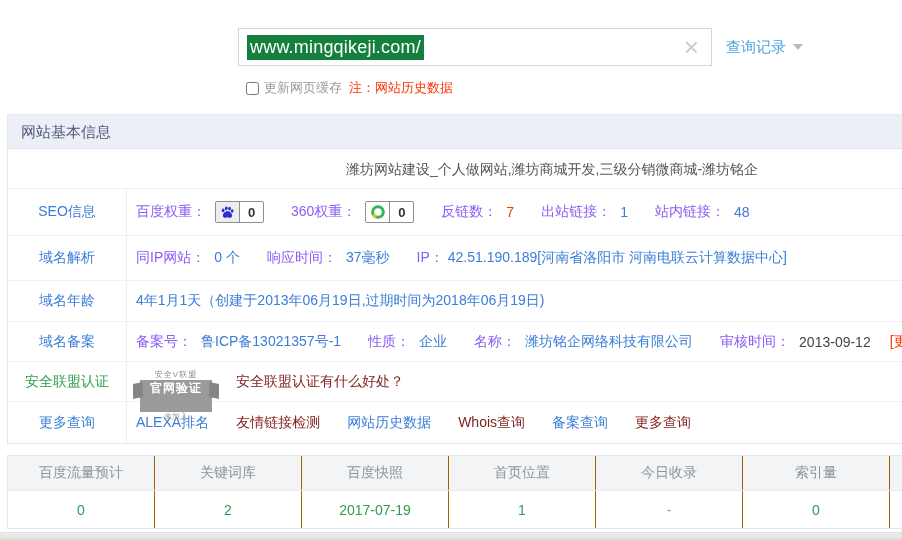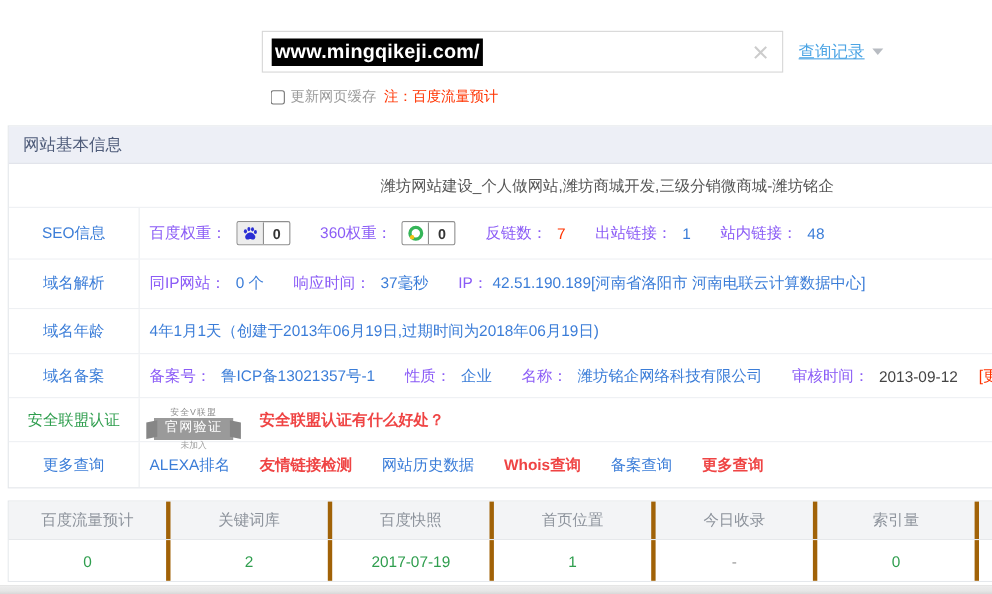--- a/index.html
+++ b/index.html
@@ -5,27 +5,27 @@
   html,body{margin:0;padding:0;width:902px;height:540px;overflow:hidden;background:#fff;
     font-family:"Liberation Sans","DejaVu Sans",sans-serif;position:relative;}
   *{box-sizing:border-box;}
   a{text-decoration:none;cursor:pointer;}
 
   
   .search-section{padding-top:28px;padding-left:238px;}
   .search-row{display:flex;align-items:stretch;height:38px;}
   .input-box{position:relative;width:474px;border:1px solid #d6d6d6;background:#fff;
     display:flex;align-items:center;padding-left:8px;}
-  .input-text{background:#000000;color:#fff;font-size:18px;font-weight:bold;
+  .input-text{background:#15803d;color:#fff;font-size:18px;font-weight:normal;
     padding:2px 3px;letter-spacing:.2px;}
   .clear-icon{position:absolute;right:12px;top:50%;transform:translateY(-50%);
     color:#ccc;font-size:26px;line-height:20px;font-weight:300;cursor:pointer;}
   .analyze-btn{width:97px;background:#4ba4e4;color:#fff;border:none;font-size:15px;
     cursor:pointer;font-family:inherit;}
-  .history{margin-left:14px;display:flex;align-items:center;color:#4ba4e4;font-size:15px;text-decoration:underline;}
+  .history{margin-left:14px;display:flex;align-items:center;color:#4ba4e4;font-size:15px;}
   .caret-down{display:inline-block;width:0;height:0;border-left:5px solid transparent;
     border-right:5px solid transparent;border-top:6px solid #b8bcc2;margin-left:7px;}
   .cache-row{margin-top:13px;margin-left:8px;display:flex;align-items:center;font-size:13px;}
   .cache-row input{margin:0 5px 0 0;width:13px;height:13px;}
   .cache-label{color:#9a9a9a;}
   .cache-note{color:#ff3300;margin-left:7px;}
 
   
   .panel{margin:17px 0 0 7px;width:1090px;border:1px solid #e3e6ea;background:#fff;}
   .panel-header{height:34px;line-height:34px;background:#edeff6;color:#4e5b79;
@@ -36,56 +36,56 @@
   .info-row:last-child{border-bottom:none;}
   .row-label{width:119px;flex:none;color:#3b7dd8;border-right:1px solid #eceef1;
     display:flex;align-items:center;justify-content:center;}
   .row-label.green{color:#2f9e4e;}
   .row-content{flex:1;display:flex;align-items:center;padding-left:9px;flex-wrap:nowrap;}
   .h47{height:47px}.h45{height:45px}.h41{height:41px}.h40{height:40px}
   .g-label{color:#8b5cf6;margin-right:9px;white-space:nowrap;}
   .val{white-space:nowrap;}
   .blue{color:#3b7dd8;}
   .red{color:#ff3300;}
-  .greentxt{color:#ef4444;font-weight:bold;}
+  .greentxt{color:#7f1d1d;}
   .dark{color:#444;}
   .gap{margin-right:27px;}
 
   
   .weight-badge{display:inline-flex;align-items:stretch;border:1px solid #8f8f8f;
     border-radius:2px;height:22px;background:#fff;overflow:hidden;}
   .weight-icon{width:24px;display:flex;align-items:center;justify-content:center;
     border-right:1px solid #8f8f8f;}
   .weight-icon.baidu{background:#ededed;}
   .weight-icon.so360{background:#fff;}
   .weight-value{width:23px;display:flex;align-items:center;justify-content:center;
     font-weight:bold;color:#333;font-size:13px;}
 
   
   .cert-badge{position:relative;width:90px;height:35px;text-align:center;flex:none;
     margin-left:2px;}
   .cert-top{font-size:8px;color:#8e8e8e;line-height:9px;letter-spacing:1px;font-weight:normal;}
-  .cert-ribbon{position:relative;margin:0 9px;background:#9a9a9a;color:#fff;height:20px;
-    line-height:16px;font-size:12px;font-weight:normal;letter-spacing:1px;z-index:2;}
+  .cert-ribbon{position:relative;margin:0 9px;background:#9a9a9a;color:#fff;height:32px;
+    line-height:16px;font-size:12px;font-weight:bold;letter-spacing:1px;z-index:2;}
   .cert-ribbon::before,.cert-ribbon::after{content:"";position:absolute;top:3px;width:10px;
     height:15px;background:#868686;z-index:-1;}
   .cert-ribbon::before{left:-7px;transform:skewY(-12deg);}
   .cert-ribbon::after{right:-7px;transform:skewY(12deg);}
   .cert-bottom{font-size:8px;color:#9e9e9e;line-height:10px;}
 
   
   .more-link{margin-right:27px;font-size:14px;}
 
   
   .stats-table{margin:11px 0 0 7px;width:1090px;border:1px solid #e3e6ea;background:#fff;}
   .stats-row{display:flex;}
   .stats-row.head{background:#f3f4f6;height:35px;border-bottom:1px solid #e6e8eb;}
   .stats-row.body{background:#fff;height:37px;}
   .stats-cell{width:147px;flex:none;display:flex;align-items:center;justify-content:center;
-    border-right:4px solid #a16207;font-size:14px;}
+    border-right:1px solid #a16207;font-size:14px;}
   .stats-cell.last{flex:1;border-right:none;}
   .stats-row.head .stats-cell{color:#8d939c;}
   .stats-row.body .stats-cell{color:#2f9e4e;}
   .stats-row.body .stats-cell.dash{color:#999;}
 
   .bottom-strip{position:absolute;left:0;bottom:0;width:902px;height:8px;
     background:linear-gradient(#ececec 0%,#e6e6e6 60%,#d8d8d8 100%);
     border-top:1px solid #e0e0e0;}
 </style>
 </head>
@@ -98,21 +98,21 @@
       <span class="clear-icon">×</span>
     </div>
     <span class="history">
         <span>查询记录</span>
         <span class="caret-down"></span>
       </span>
   </div>
   <div class="cache-row">
     <input type="checkbox" style="">
     <span class="cache-label">更新网页缓存</span>
-    <span class="cache-note">注：百度流量预计</span>
+    <span class="cache-note">注：网站历史数据</span>
   </div>
 </div>
 
 <div class="panel">
   <div class="panel-header">网站基本信息</div>
 
   <div class="title-row">潍坊网站建设_个人做网站,潍坊商城开发,三级分销微商城-潍坊铭企</div>
 
   <div class="info-row h47">
     <div class="row-label">SEO信息</div>

